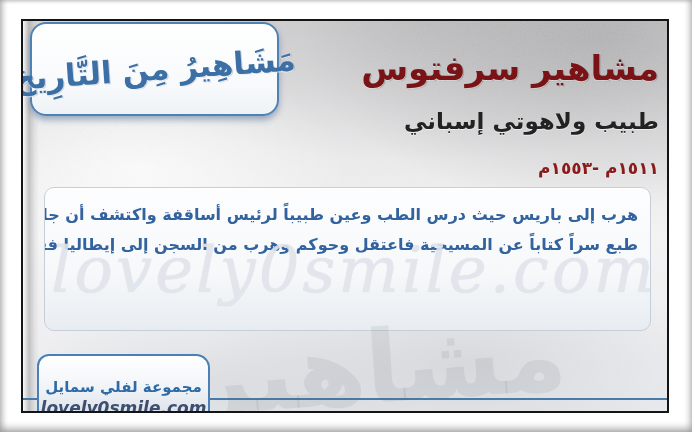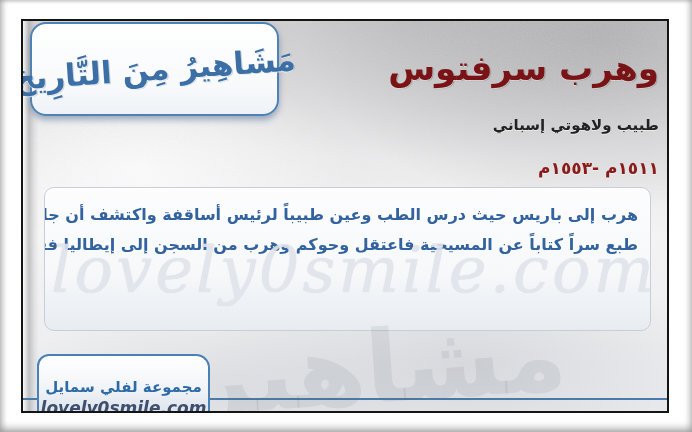--- a/index.html
+++ b/index.html
@@ -37,21 +37,21 @@
   }
   .series-title{
     direction:rtl;color:#3b6fa6;font-size:31px;font-weight:bold;line-height:1;
     transform:rotate(-4deg);text-shadow:0 1px 1px rgba(255,255,255,.8), 1px 1px 0 rgba(40,70,110,.25);
     white-space:nowrap;
   }
 
   .title-block{position:absolute;right:8px;top:28px;direction:rtl;text-align:right;width:420px;}
   .person-name{color:#7a1315;font-size:34px;font-weight:bold;line-height:1.15;
     text-shadow:0 1px 0 rgba(255,255,255,.55), 1px 1px 1px rgba(0,0,0,.25);}
-  .person-subtitle{color:#222222;font-size:15px;font-weight:bold;margin-top:28px;
+  .person-subtitle{color:#222222;font-size:23px;font-weight:bold;margin-top:20px;
     text-shadow:0 1px 0 rgba(255,255,255,.5);}
   .person-lifespan{color:#8a1b1b;font-size:17px;font-weight:bold;margin-top:24px;
     text-shadow:0 1px 0 rgba(255,255,255,.5);}
 
   .bio-box{
     position:absolute;left:21px;top:166px;width:607px;height:144px;
     background:linear-gradient(180deg,#fdfdfe 0%,#f6f8fa 60%,#e8ecf1 100%);
     border:1px solid #c6cfd9;border-radius:10px;
     box-shadow:inset 0 1px 0 #ffffff;
     padding:12px 12px 10px 10px;direction:rtl;text-align:right;overflow:hidden;
@@ -95,21 +95,21 @@
     </svg>
 
     <div class="left-strip"></div>
     <div class="blue-line"></div>
 
     <div class="series-box">
       <div class="series-title">مَشَاهِيرُ مِنَ التَّارِيخ</div>
     </div>
 
     <div class="title-block">
-      <div class="person-name">وهرب سرفتوس</div>
+      <div class="person-name">مشاهير سرفتوس</div>
       <div class="person-subtitle">طبيب ولاهوتي إسباني</div>
       <div class="person-lifespan">١٥١١م -١٥٥٣م</div>
     </div>
 
     <div class="bio-box">
       <div class="bio-line">هرب إلى باريس حيث درس الطب وعين طبيباً لرئيس أساقفة واكتشف أن جانباً من الدم</div>
       <div class="bio-line">طبع سراً كتاباً عن المسيحية فاعتقل وحوكم وهرب من السجن إلى إيطاليا فقبض عليه</div>
     </div>
 
     <div class="watermark-ar">مشاهير</div>

